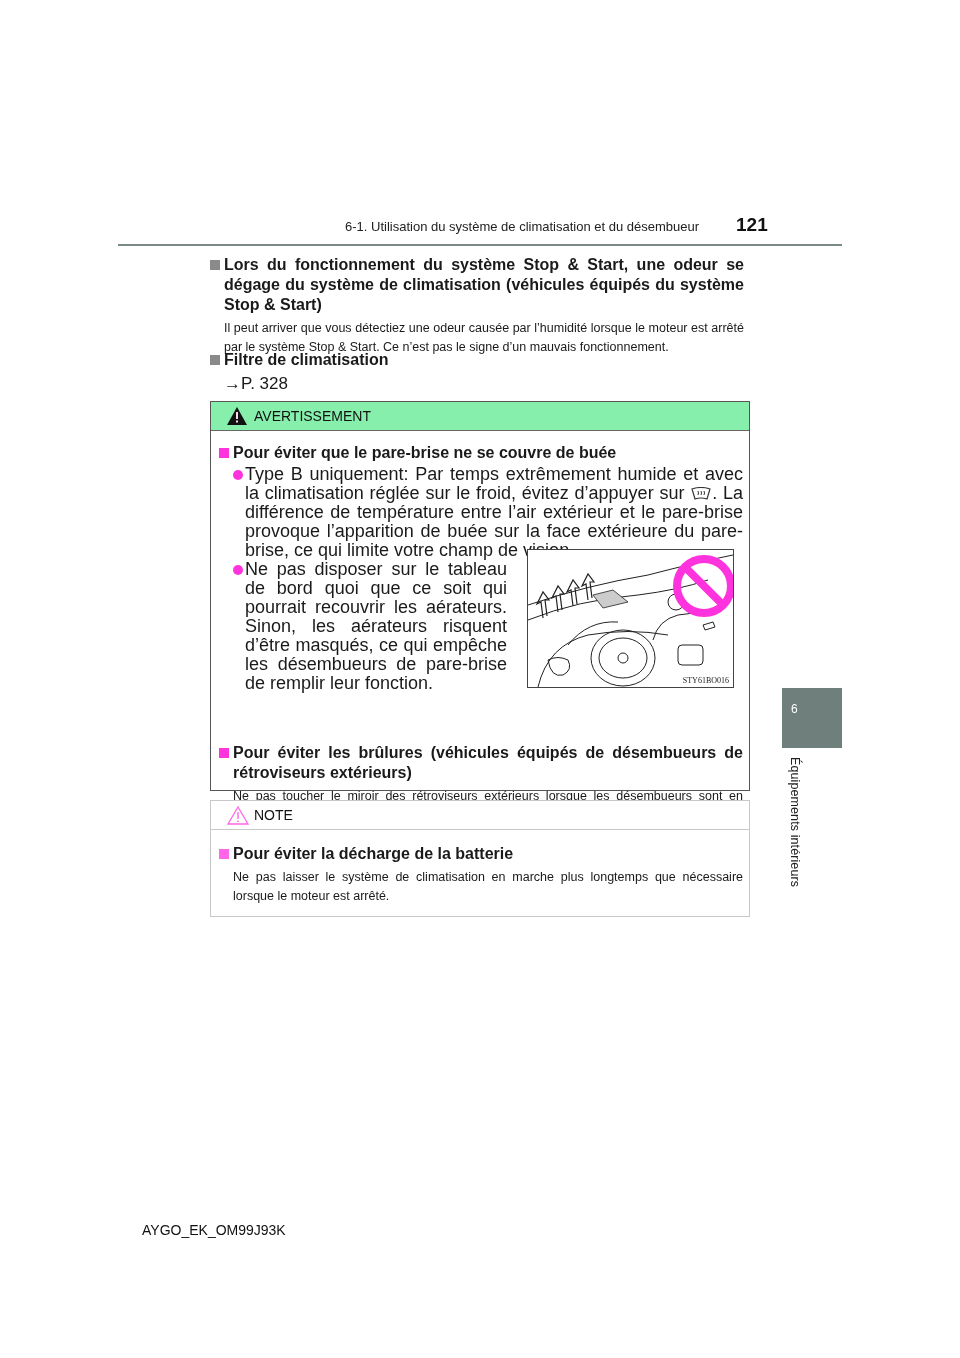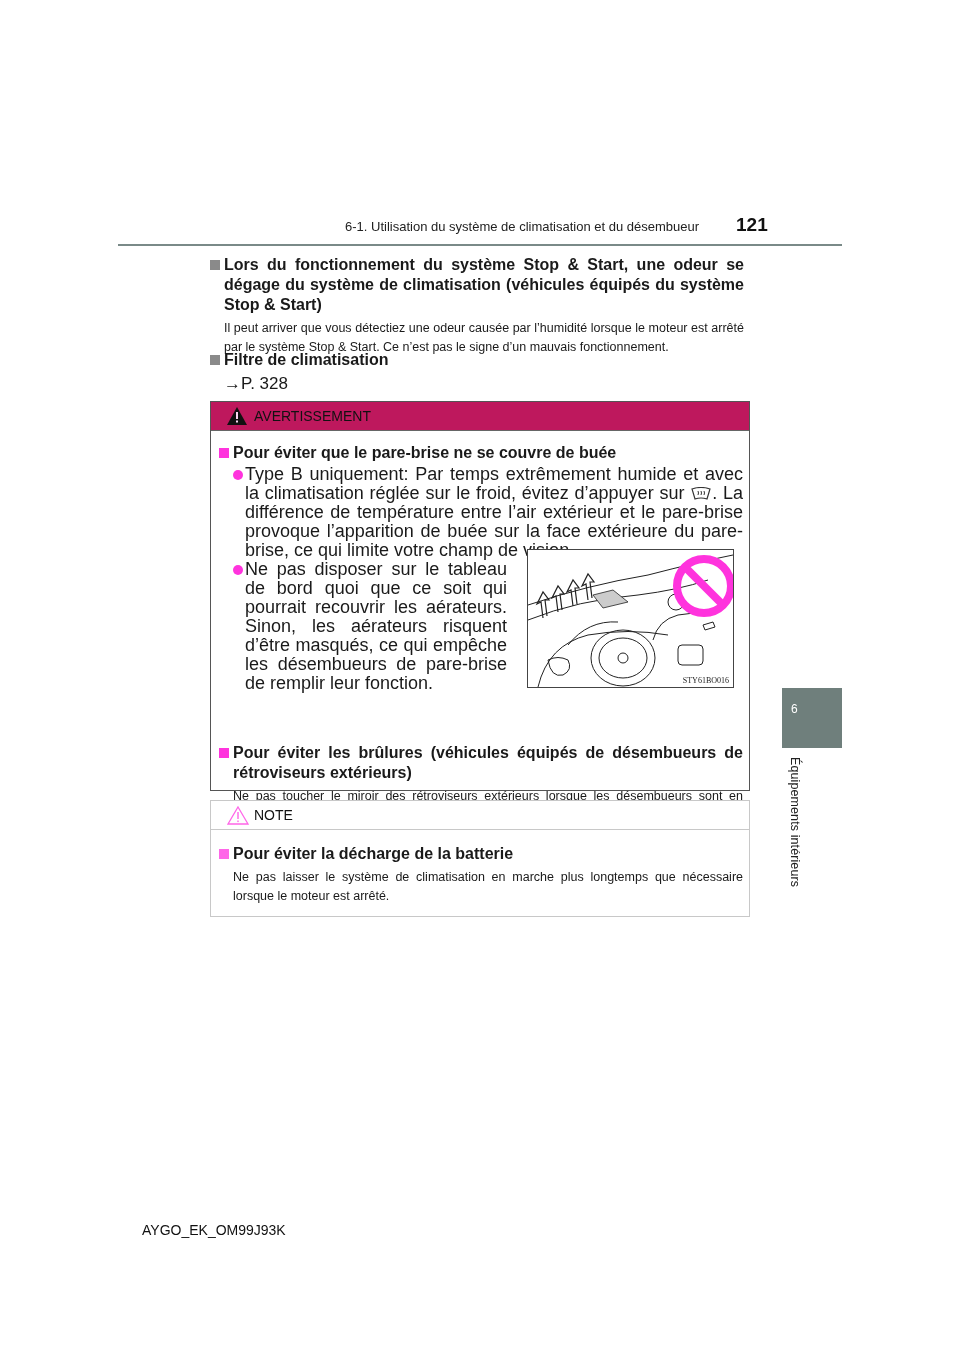--- a/index.html
+++ b/index.html
@@ -38,21 +38,21 @@
     .sq.lightpink { background: #ff66e8; }
     .para {
       font-size: 12.5px; line-height: 19px; text-align: justify; padding-left: 14px; margin-top: 4px;
     }
     .ref { font-size: 17px; padding-left: 14px; margin-top: 4px; }
     .box {
       position: absolute; left: 210px; width: 538px; border: 1px solid #555; background: #fff;
     }
     .box.note { border-color: #c8c8c8; }
     .box-head {
-      height: 28px; border-bottom: 1px solid #666; background: #be185d; position: relative;
+      height: 28px; border-bottom: 1px solid #666; background: #86efac; position: relative;
     }
     .box.note .box-head { background: #fff; border-bottom-color: #c8c8c8; }
     .box-head .icon { position: absolute; left: 16px; top: 5px; }
     .box-head .title { position: absolute; left: 43px; top: 6px; font-size: 14px; color: #111; }
     .box-body { padding: 12px 6px 10px 8px; }
     .bullet {
       position: relative; padding-left: 26px; font-size: 18px; line-height: 19px; text-align: justify;
     }
     .dot {
       position: absolute; left: 14px; top: 5px; width: 10px; height: 10px; border-radius: 50%; background: #ff33dd;

